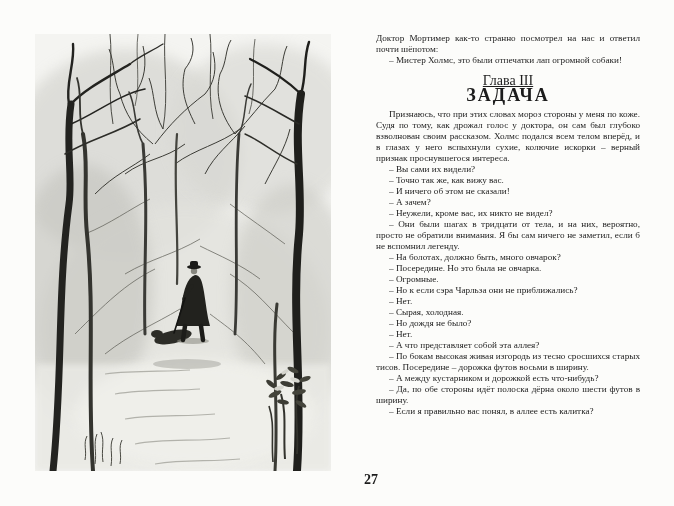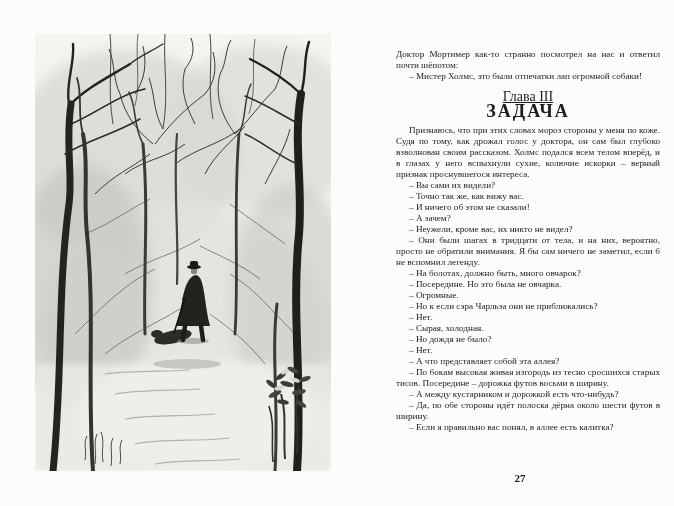--- a/index.html
+++ b/index.html
@@ -12,44 +12,43 @@
     color: #1c1c1c;
   }
   .illustration-wrap {
     position: absolute;
     left: 35px; top: 34px;
     width: 296px; height: 437px;
   }
   .illustration-wrap svg { display: block; width: 100%; height: 100%; }
   .text-col {
     position: absolute;
-    left: 396px; top: 33px;
+    left: 376px; top: 33px;
     width: 264px;
     font-size: 9.2px;
     line-height: 11px;
     text-align: justify;
-    hyphens: auto; margin-top: 16px; -webkit-hyphens: auto;
+    hyphens: auto; -webkit-hyphens: auto;
   }
   .para { margin: 0; text-indent: 13px; }
   .para.noindent { text-indent: 0; }
   .chapter { text-align: center; margin-top: 9px; }
   .chapter-label { font-size: 14px; text-decoration: underline; }
   .chapter-title {
     font-weight: bold;
     font-size: 18px;
     letter-spacing: 2px;
     margin: 4px 0 8px;
   }
   .page-number {
     position: absolute;
-    left: 388px; top: 472px;
+    left: 364px; top: 472px;
     width: 264px;
-    text-align: center;
     font-weight: bold;
-    font-size: 11px;
+    font-size: 14px;
   }
 </style>
 </head>
 <body>
 
 <div class="illustration-wrap">
   <svg viewBox="0 0 296 437" xmlns="http://www.w3.org/2000/svg">
     <defs>
       <filter id="blur6" x="-50%" y="-50%" width="200%" height="200%">
           <feGaussianBlur stdDeviation="7"></feGaussianBlur>

